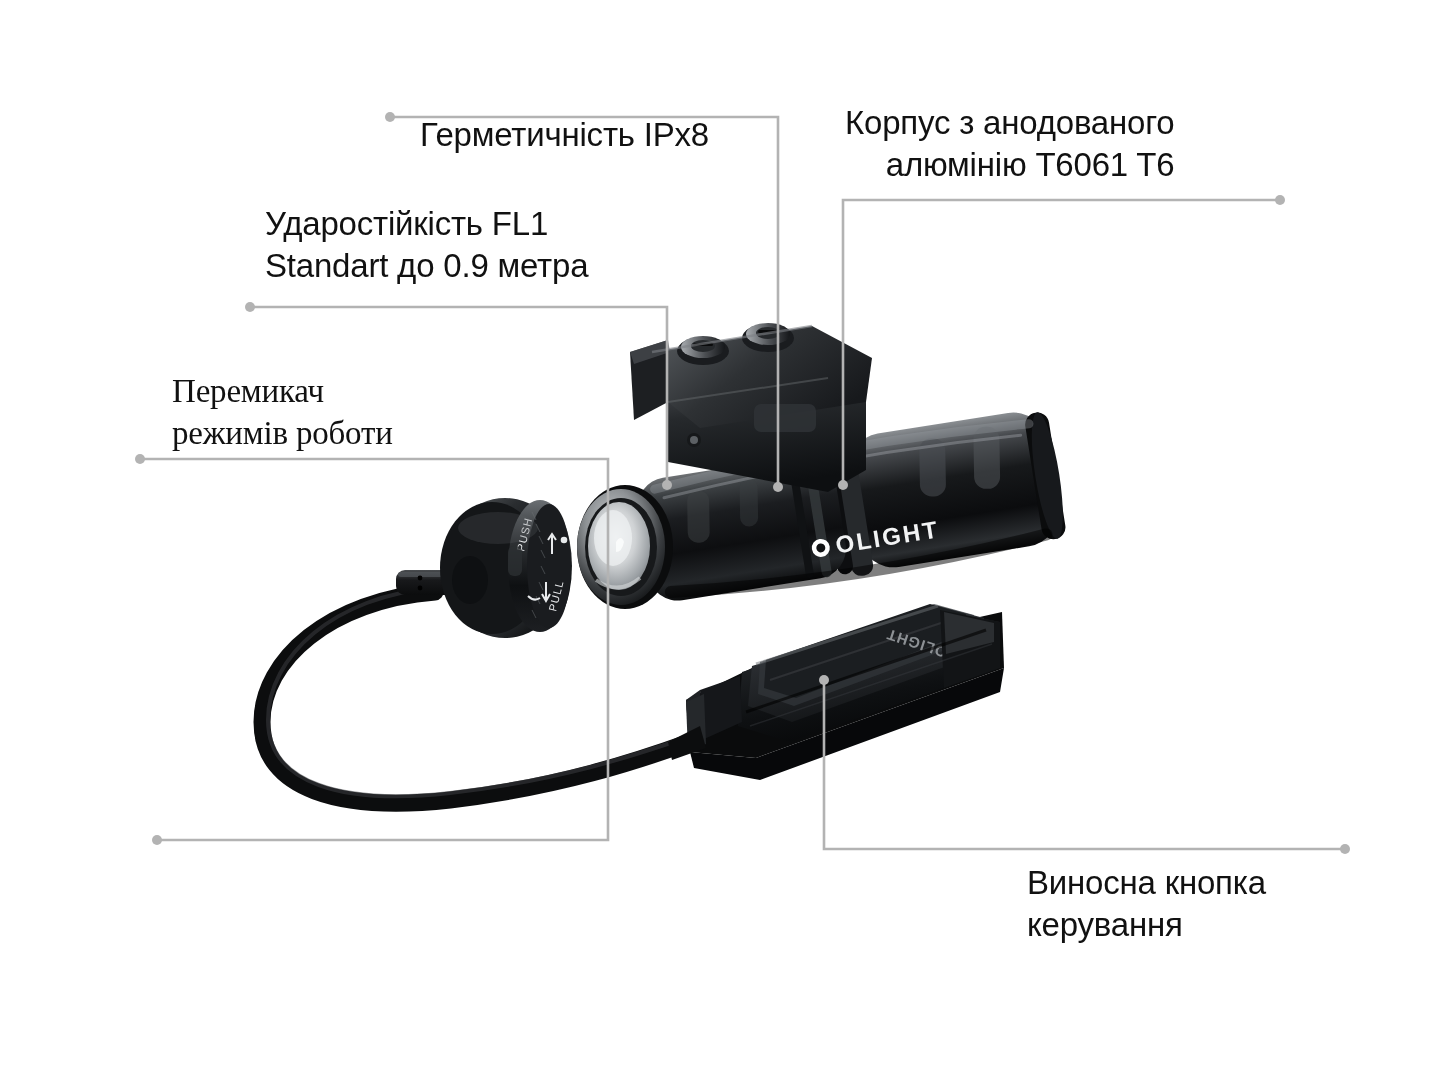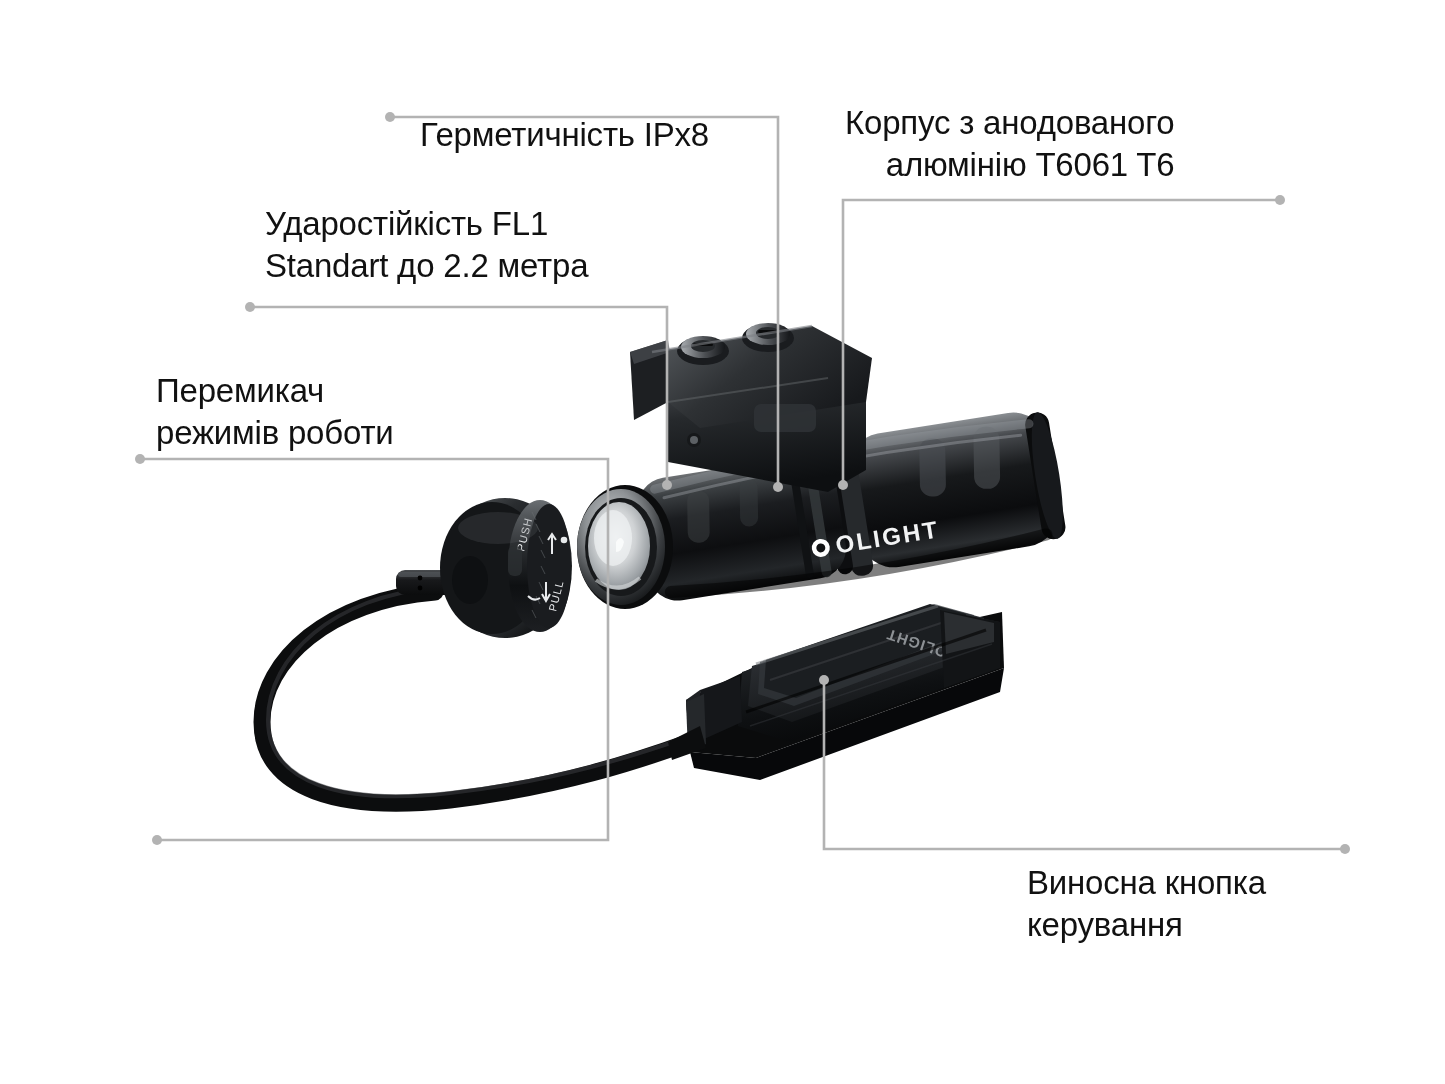--- a/index.html
+++ b/index.html
@@ -294,22 +294,22 @@
       <circle cx="824" cy="680" r="5"></circle>
     </g>
   </svg>
 
   <div class="callout" style="left:420px;top:74px;margin-top:40px;">Герметичність IPx8</div>
 
   <div class="callout" style="left:845px;top:102px;text-align:right;">Корпус з анодованого
 алюмінію T6061 T6</div>
 
   <div class="callout" style="left:265px;top:203px;">Ударостійкість FL1
-Standart до 2.2 метра</div>
-
-  <div class="callout" style="left:156px;top:370px;">Перемикач
+Standart до 0.9 метра</div>
+
+  <div class="callout" style="left:172px;top:370px;font-family:Liberation Serif, serif;">Перемикач
 режимів роботи</div>
 
 
   <div class="callout" style="left:1020px;top:862px;margin-left:7px;">Виносна кнопка
 керування</div>
 
 </div>
 
 </body></html>

